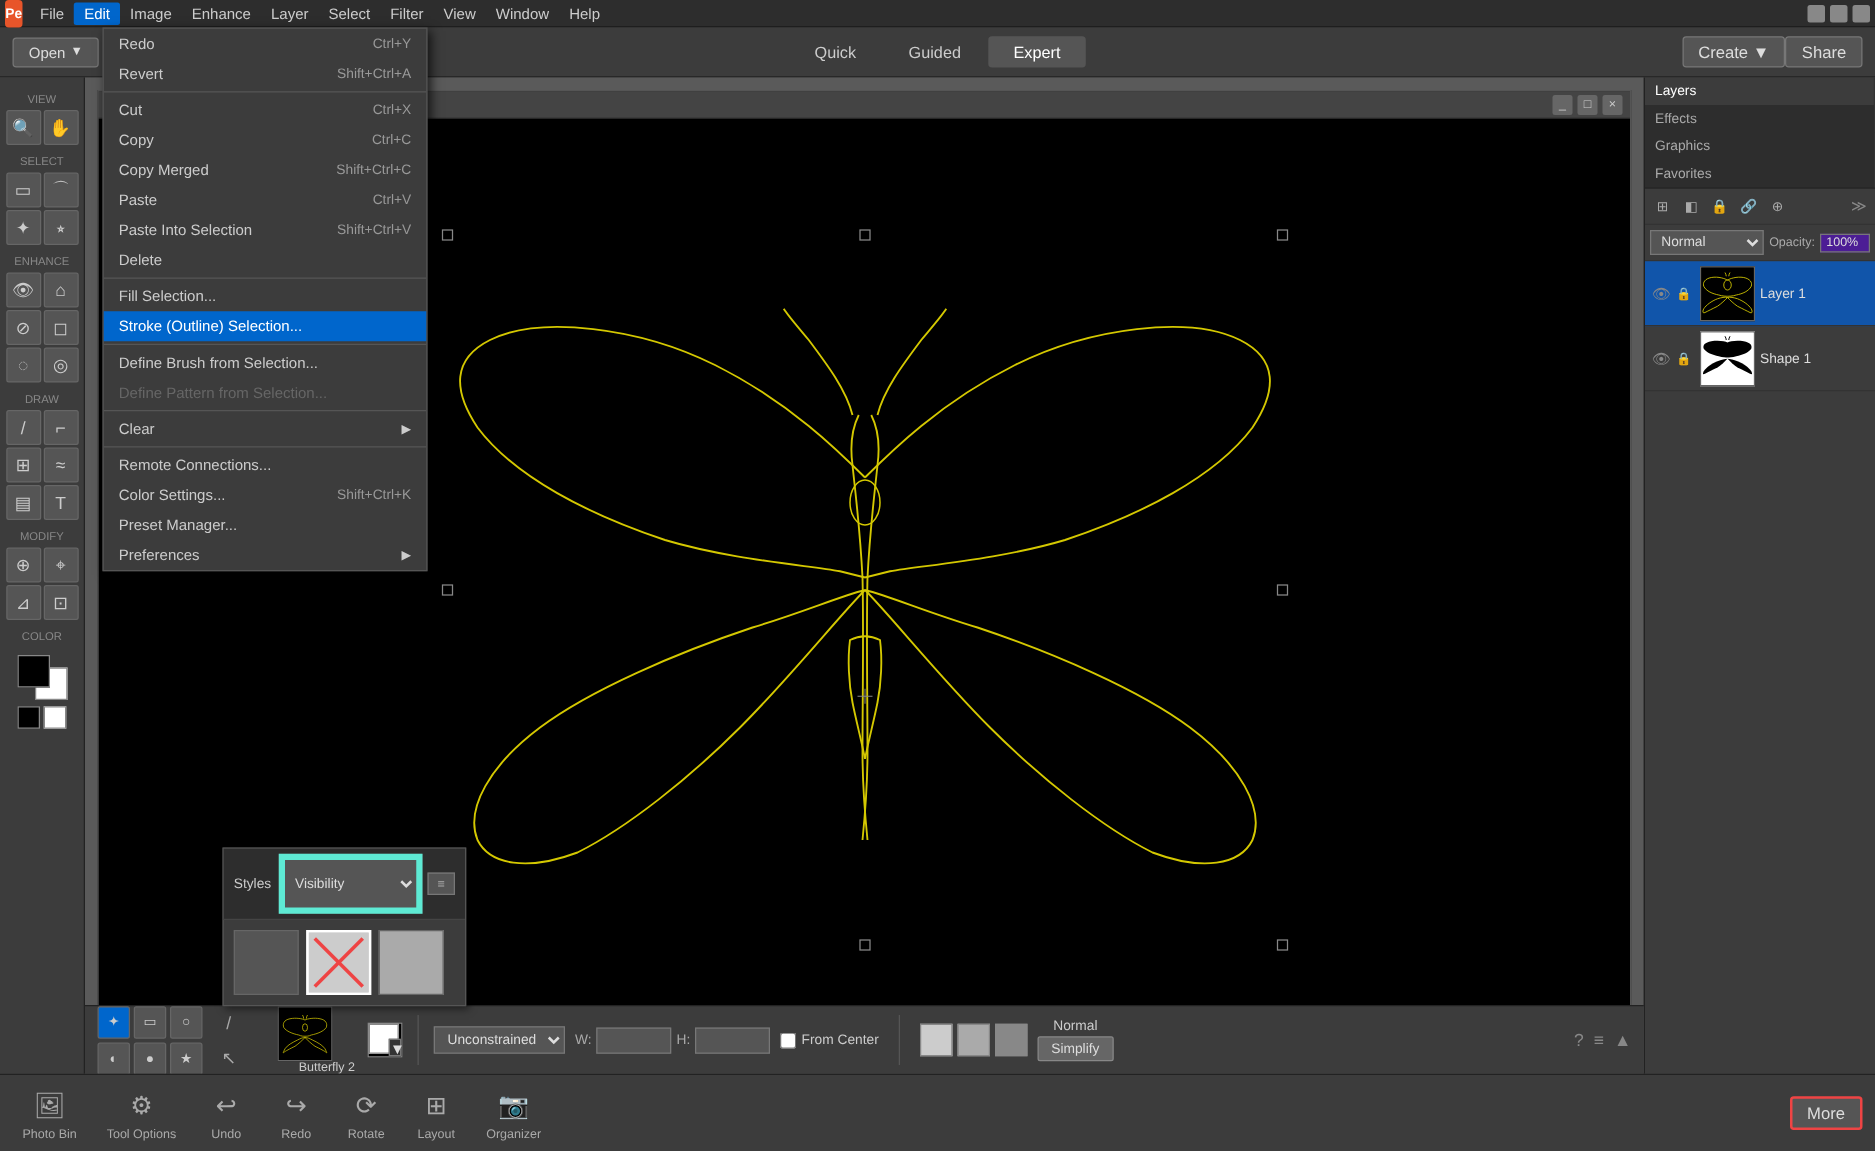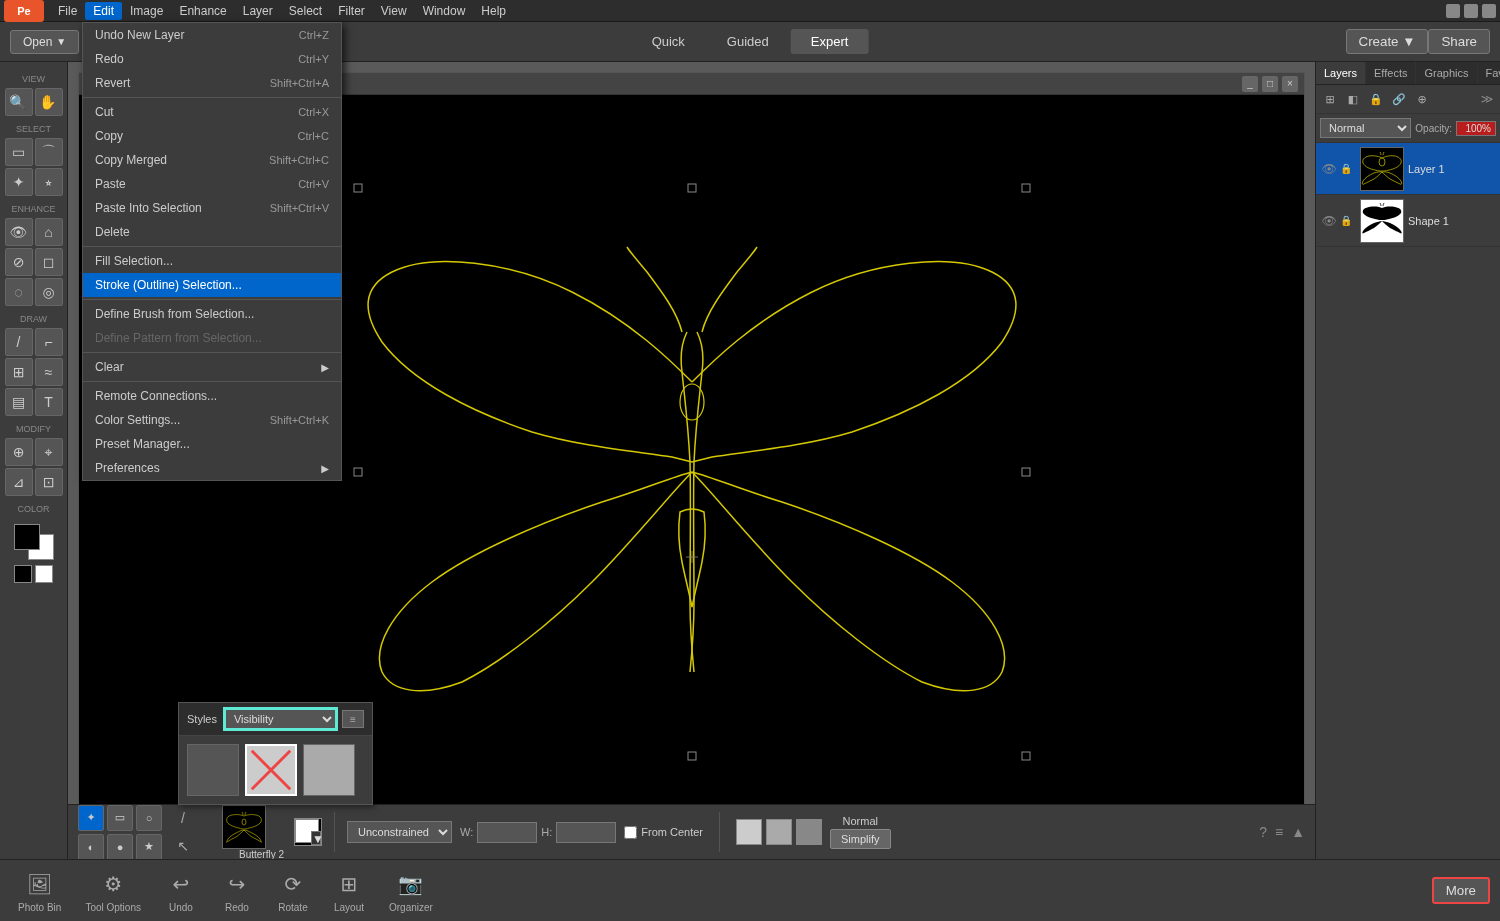--- a/index.html
+++ b/index.html
@@ -1,20 +1,20 @@
 <!DOCTYPE html>
 <html><head>
   <meta charset="utf-8">
   <style>
     * { box-sizing: border-box; margin: 0; padding: 0; }
     body { font-family: 'Segoe UI', Arial, sans-serif; font-size: 12px; background: #4a4a4a; color: #ddd; overflow: hidden; width: 1500px; height: 921px; position: relative; }
 
     
     #menu-bar { background: #2d2d2d; height: 22px; display: flex; align-items: center; padding: 0 4px; border-bottom: 1px solid #1a1a1a; }
-    .menu-logo { width: 40px; height: 22px; background: #e8552a; border-radius: 3px; display: flex; align-items: center; justify-content: center; margin-right: 6px; font-weight: bold; color: white; font-size: 11px; }
+    .menu-logo { width: 14px; height: 22px; background: #e8552a; border-radius: 3px; display: flex; align-items: center; justify-content: center; margin-right: 6px; font-weight: bold; color: white; font-size: 11px; }
     .menu-item { padding: 2px 8px; color: #ccc; cursor: pointer; font-size: 12px; border-radius: 2px; }
     .menu-item:hover, .menu-item.active { background: #0066cc; color: white; }
 
     
     #header { background: #3c3c3c; height: 40px; display: flex; align-items: center; padding: 0 10px; border-bottom: 1px solid #222; }
     .open-btn { background: #555; border: 1px solid #777; color: #ddd; padding: 4px 12px; border-radius: 3px; cursor: pointer; margin-right: 8px; font-size: 12px; display: flex; align-items: center; gap: 4px; }
     .view-label { color: #888; font-size: 11px; margin-right: 6px; }
     .mode-tabs { display: flex; gap: 2px; position: absolute; left: 50%; transform: translateX(-50%); }
     .mode-tab { padding: 5px 20px; border-radius: 3px; cursor: pointer; color: #ccc; font-size: 13px; }
     .mode-tab.active { background: #555; color: white; }
@@ -33,29 +33,29 @@
     #canvas-window { position: absolute; top: 10px; left: 10px; right: 10px; bottom: 10px; background: #2d2d2d; border: 1px solid #555; }
     #canvas-titlebar { background: #444; height: 22px; display: flex; align-items: center; padding: 0 6px; border-bottom: 1px solid #333; }
     #canvas-titlebar span { font-size: 11px; color: #ccc; }
     .canvas-controls { margin-left: auto; display: flex; gap: 4px; }
     .canvas-ctrl-btn { width: 16px; height: 16px; background: #666; border-radius: 2px; display: flex; align-items: center; justify-content: center; cursor: pointer; font-size: 10px; color: #ccc; }
     #canvas-content { position: absolute; top: 22px; left: 0; right: 0; bottom: 0; background: #000; display: flex; align-items: center; justify-content: center; overflow: hidden; }
     #butterfly-svg { width: 680px; height: 580px; }
 
     
     #right-panel { position: absolute; right: 0; top: 62px; bottom: 62px; width: 185px; background: #3c3c3c; border-left: 1px solid #222; display: flex; flex-direction: column; }
-    #panel-tabs { display: flex; background: #2d2d2d; border-bottom: 1px solid #222; }
+    #panel-tabs { display: flex; background: #2d2d2d; border-bottom: 1px solid #222; flex-direction: column; }
     .panel-tab { padding: 5px 8px; font-size: 11px; color: #aaa; cursor: pointer; border-right: 1px solid #333; }
     .panel-tab.active { color: white; background: #3c3c3c; }
     #panel-toolbar { display: flex; align-items: center; padding: 4px 4px; background: #3c3c3c; border-bottom: 1px solid #333; gap: 3px; }
     .panel-icon { width: 20px; height: 20px; background: transparent; border: none; cursor: pointer; display: flex; align-items: center; justify-content: center; color: #aaa; font-size: 11px; }
     #blend-mode-row { display: flex; align-items: center; padding: 4px 4px; background: #3c3c3c; border-bottom: 1px solid #333; gap: 4px; }
     .blend-select { background: #555; border: 1px solid #777; color: #ddd; padding: 2px 4px; font-size: 11px; flex: 1; }
     .opacity-label { font-size: 10px; color: #aaa; }
-    .opacity-value { font-size: 10px; color: #ddd; background: #b91c1c; border: 1px solid #777; padding: 1px 4px; width: 40px; text-align: right; }
+    .opacity-value { font-size: 10px; color: #ddd; background: #4c1d95; border: 1px solid #777; padding: 1px 4px; width: 40px; }
 
     
     .layer-item { display: flex; align-items: center; padding: 3px 4px; border-bottom: 1px solid #333; cursor: pointer; height: 52px; }
     .layer-item.active { background: #1155aa; }
     .layer-eye { width: 18px; height: 18px; display: flex; align-items: center; justify-content: center; color: #888; cursor: pointer; font-size: 12px; }
     .layer-lock { width: 18px; height: 18px; display: flex; align-items: center; justify-content: center; color: #888; font-size: 10px; }
     .layer-thumb { width: 44px; height: 44px; border: 1px solid #666; background: #000; margin: 0 4px; display: flex; align-items: center; justify-content: center; overflow: hidden; }
     .layer-name { font-size: 11px; color: #ddd; }
 
     
@@ -90,21 +90,21 @@
     .menu-row.disabled { color: #666; cursor: default; }
     .menu-row-label { flex: 1; }
     .menu-row-shortcut { color: #999; font-size: 11px; margin-left: 10px; }
     .menu-separator { height: 1px; background: #555; margin: 2px 0; }
     .menu-arrow { margin-left: auto; font-size: 10px; }
 
     
     #styles-panel { position: absolute; left: 178px; bottom: 116px; width: 195px; background: #3c3c3c; border: 1px solid #555; z-index: 50; box-shadow: 2px 2px 6px rgba(0,0,0,0.5); }
     #styles-panel-header { background: #2d2d2d; display: flex; align-items: center; padding: 4px 8px; border-bottom: 1px solid #444; }
     .styles-title { font-size: 11px; color: #ccc; margin-right: 6px; }
-    .styles-select { background: #555; border: 3px solid #5eead4; color: #ddd; padding: 2px 4px; font-size: 11px; flex: 1; }
+    .styles-select { background: #555; border: 5px solid #5eead4; color: #ddd; padding: 12px 4px; font-size: 11px; flex: 1; }
     .styles-menu-btn { width: 22px; height: 18px; background: #555; border: 1px solid #777; color: #aaa; cursor: pointer; display: flex; align-items: center; justify-content: center; font-size: 10px; margin-left: 4px; }
     .styles-content { display: flex; padding: 8px; gap: 6px; }
     .style-swatch { width: 52px; height: 52px; background: #555; border: 1px solid #666; cursor: pointer; display: flex; align-items: center; justify-content: center; }
     .style-swatch.selected { border: 2px solid white; }
     .style-swatch.x-swatch { background: #ccc; position: relative; overflow: hidden; }
 
     
     #color-section { display: flex; flex-direction: column; align-items: center; gap: 3px; margin-top: 6px; width: 100%; }
     .fg-bg-colors { position: relative; width: 40px; height: 36px; }
     .bg-color { position: absolute; right: 0; bottom: 0; width: 26px; height: 26px; background: white; border: 1px solid #888; }
@@ -438,24 +438,20 @@
     <span class="bottom-btn-label">Organizer</span>
   </div>
   <div class="bottom-right">
     <button class="more-btn">More</button>
   </div>
 </div>
 
 <div id="dropdown-overlay">
   <div id="edit-menu">
     <div class="menu-row">
-      <span class="menu-row-label">Undo New Layer</span>
-      <span class="menu-row-shortcut">Ctrl+Z</span>
-    </div>
-    <div class="menu-row">
       <span class="menu-row-label">Redo</span>
       <span class="menu-row-shortcut">Ctrl+Y</span>
     </div>
     <div class="menu-row">
       <span class="menu-row-label">Revert</span>
       <span class="menu-row-shortcut">Shift+Ctrl+A</span>
     </div>
     <div class="menu-separator"></div>
     <div class="menu-row">
       <span class="menu-row-label">Cut</span>

